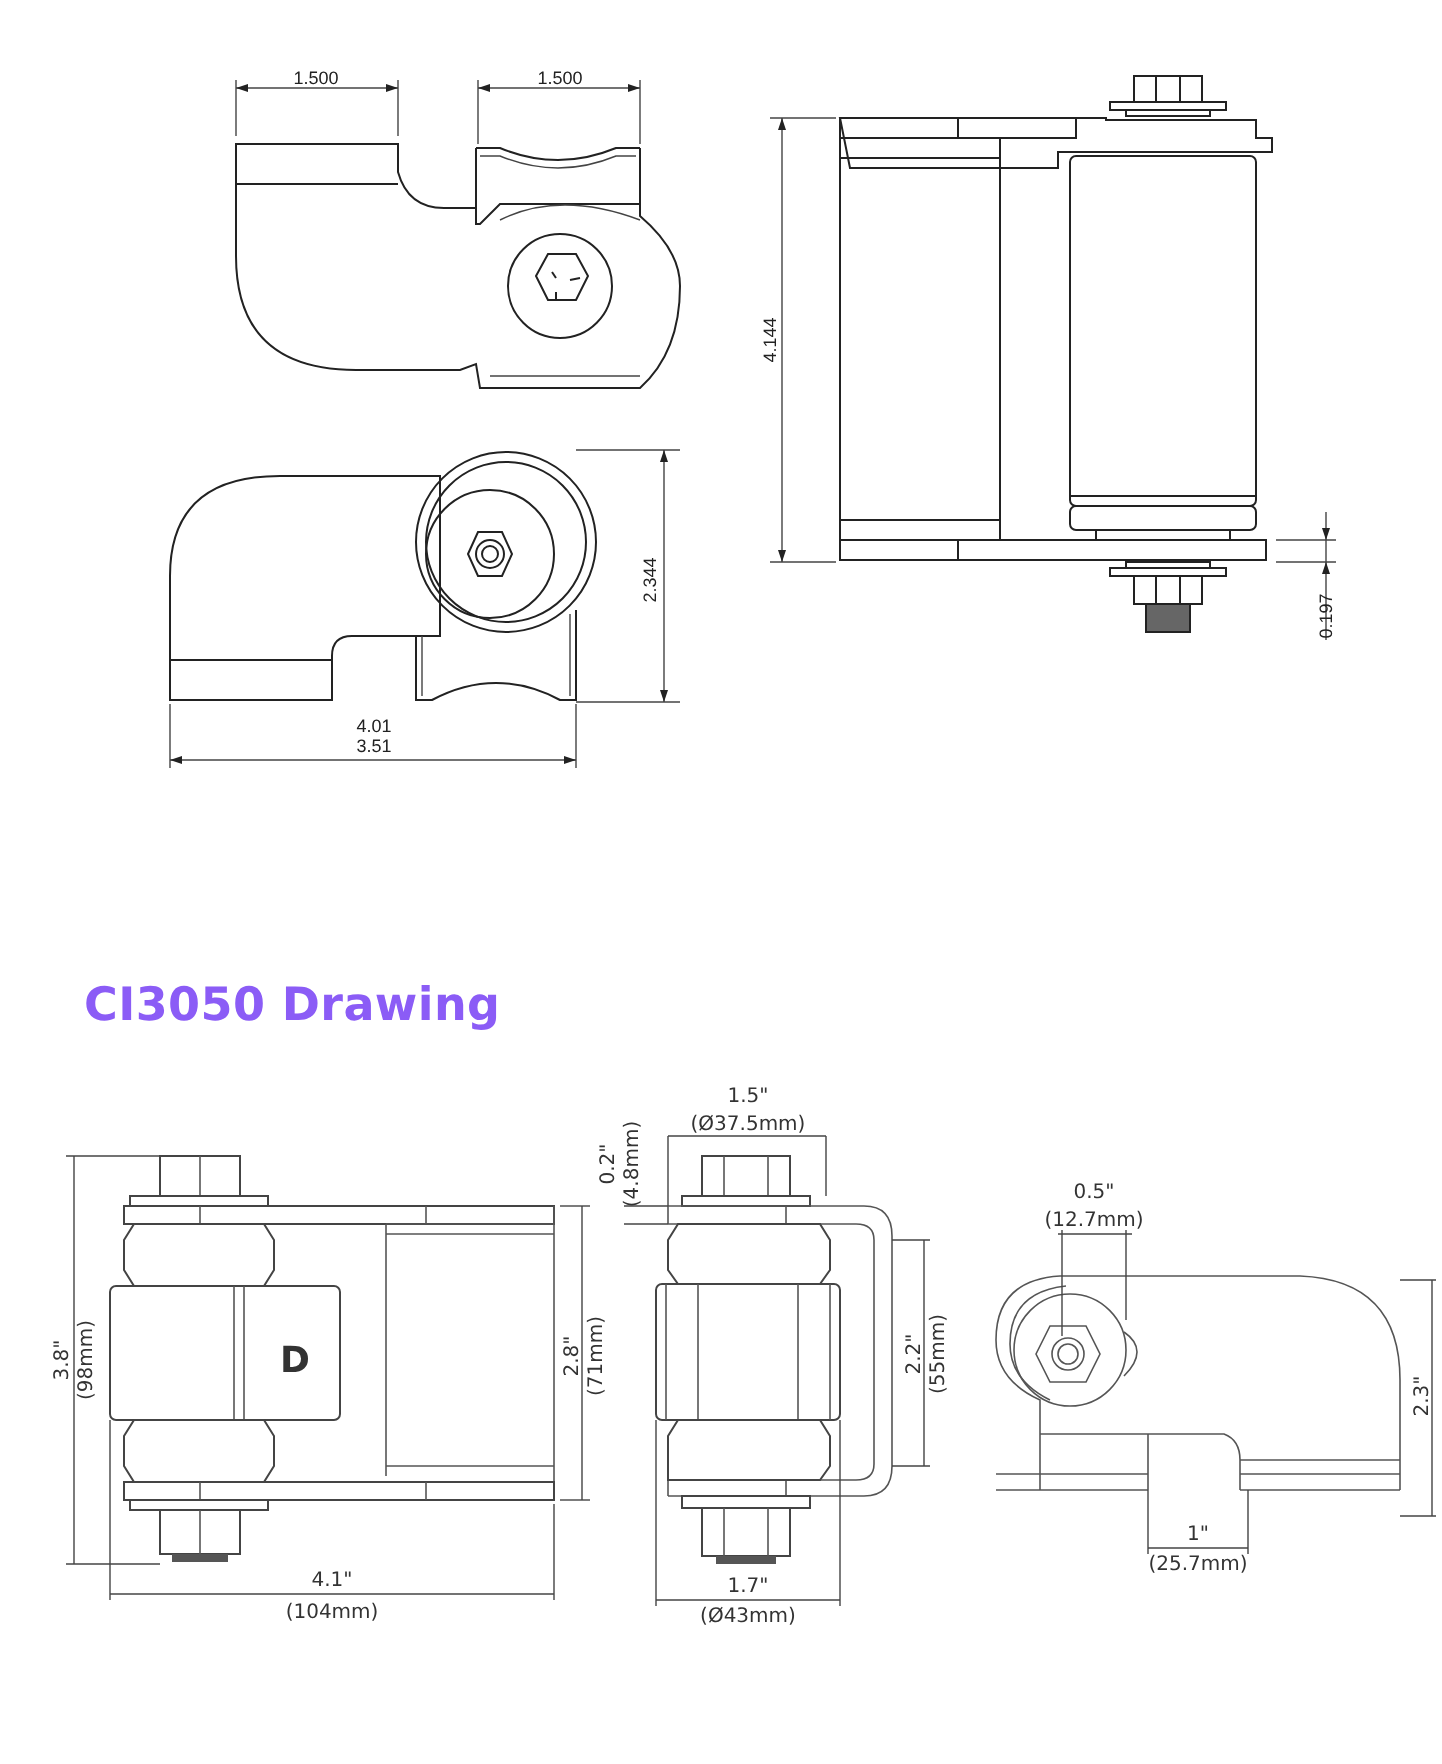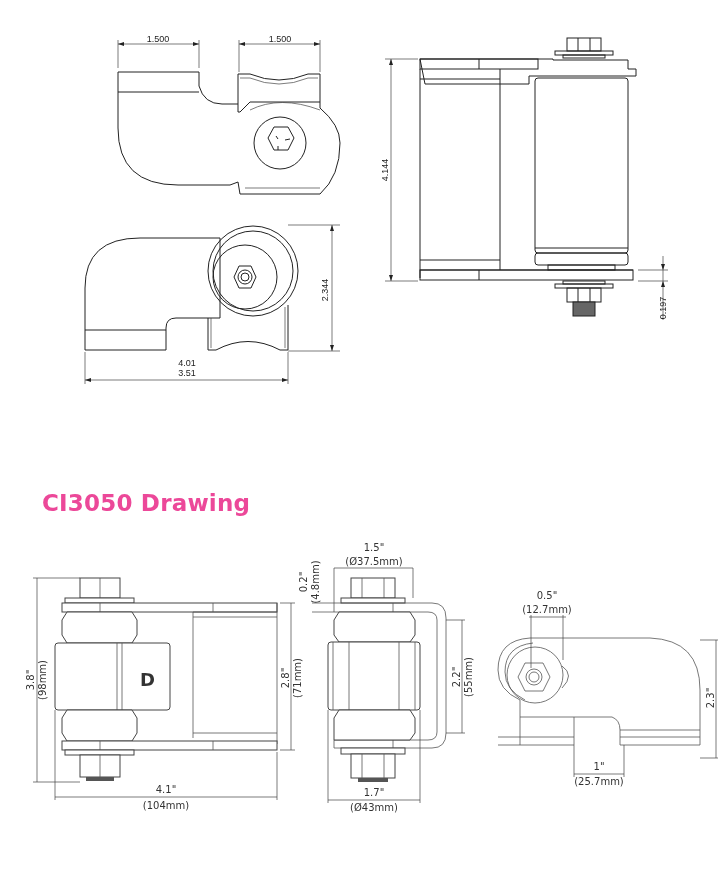--- a/index.html
+++ b/index.html
@@ -1,18 +1,18 @@
 <!DOCTYPE html>
 <html><head>
 <meta charset="utf-8">
 <style>
   html,body{margin:0;padding:0;background:#fff;}
   body{width:721px;height:882px;position:relative;overflow:hidden;font-family:"Liberation Sans",sans-serif;}
   svg{position:absolute;left:0;top:0;}
-  .title{position:absolute;left:42px;top:490px;font-family:"DejaVu Sans",sans-serif;font-weight:bold;font-size:23px;color:#ec4899;letter-spacing:0.2px;}
+  .title{position:absolute;left:42px;top:490px;font-family:"DejaVu Sans",sans-serif;font-weight:bold;font-size:23px;color:#8b5cf6;letter-spacing:0.2px;}
   .dim{font-family:"Liberation Sans",sans-serif;font-size:9px;fill:#222;}
   .dim2{font-family:"DejaVu Sans",sans-serif;font-size:10px;fill:#333;}
   .ln{stroke:#222;stroke-width:1;fill:none;}
   .lnf{stroke:#222;stroke-width:1;fill:#fff;}
   .thin{stroke:#444;stroke-width:0.7;fill:none;}
   .g{stroke:#555;stroke-width:0.8;fill:none;}
   .gf{stroke:#444;stroke-width:1;fill:#fff;}
 </style>
 </head>
 <body>

